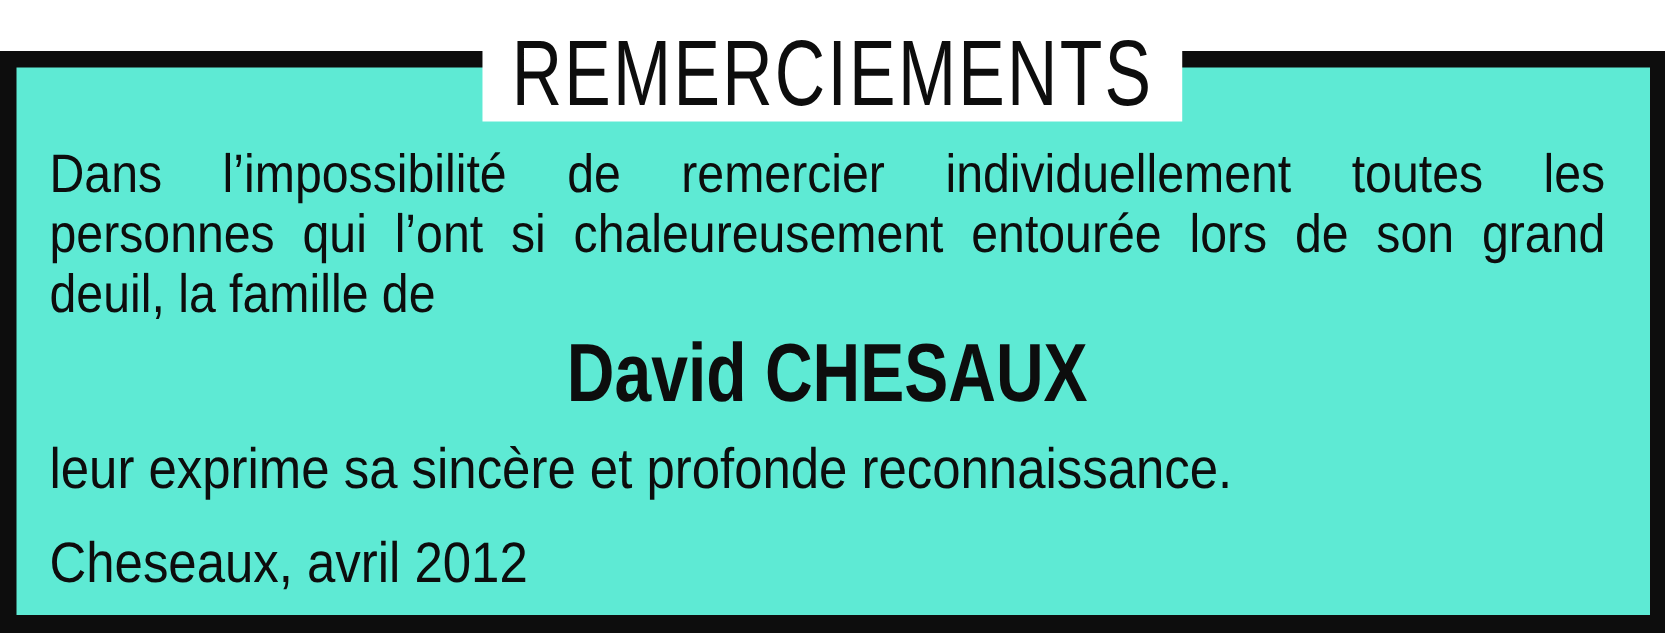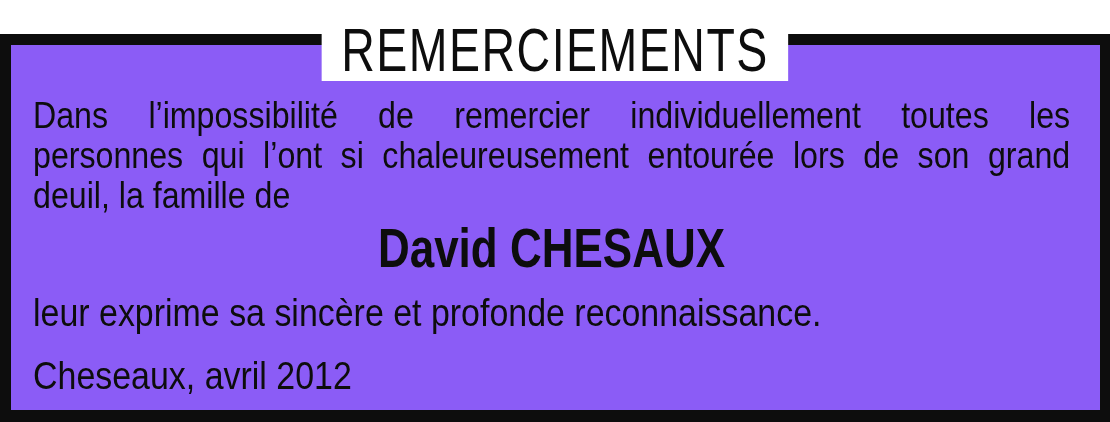--- a/index.html
+++ b/index.html
@@ -20,21 +20,21 @@
   .frame {
     position: absolute;
     box-sizing: border-box;
     left: 0;
     top: 34px;
     width: 1110px;
     height: 388px;
     border: 11px solid #0d0d0d;
     border-bottom-width: 12px;
     border-right-width: 10px;
-    background: #8b5cf6;
+    background: #5eead4;
   }
   .content {
     padding: 51px 30px 0 22px;
   }
   
   .cond {
     transform: scaleX(0.893);
     transform-origin: left top;
     width: 112%;
   }

